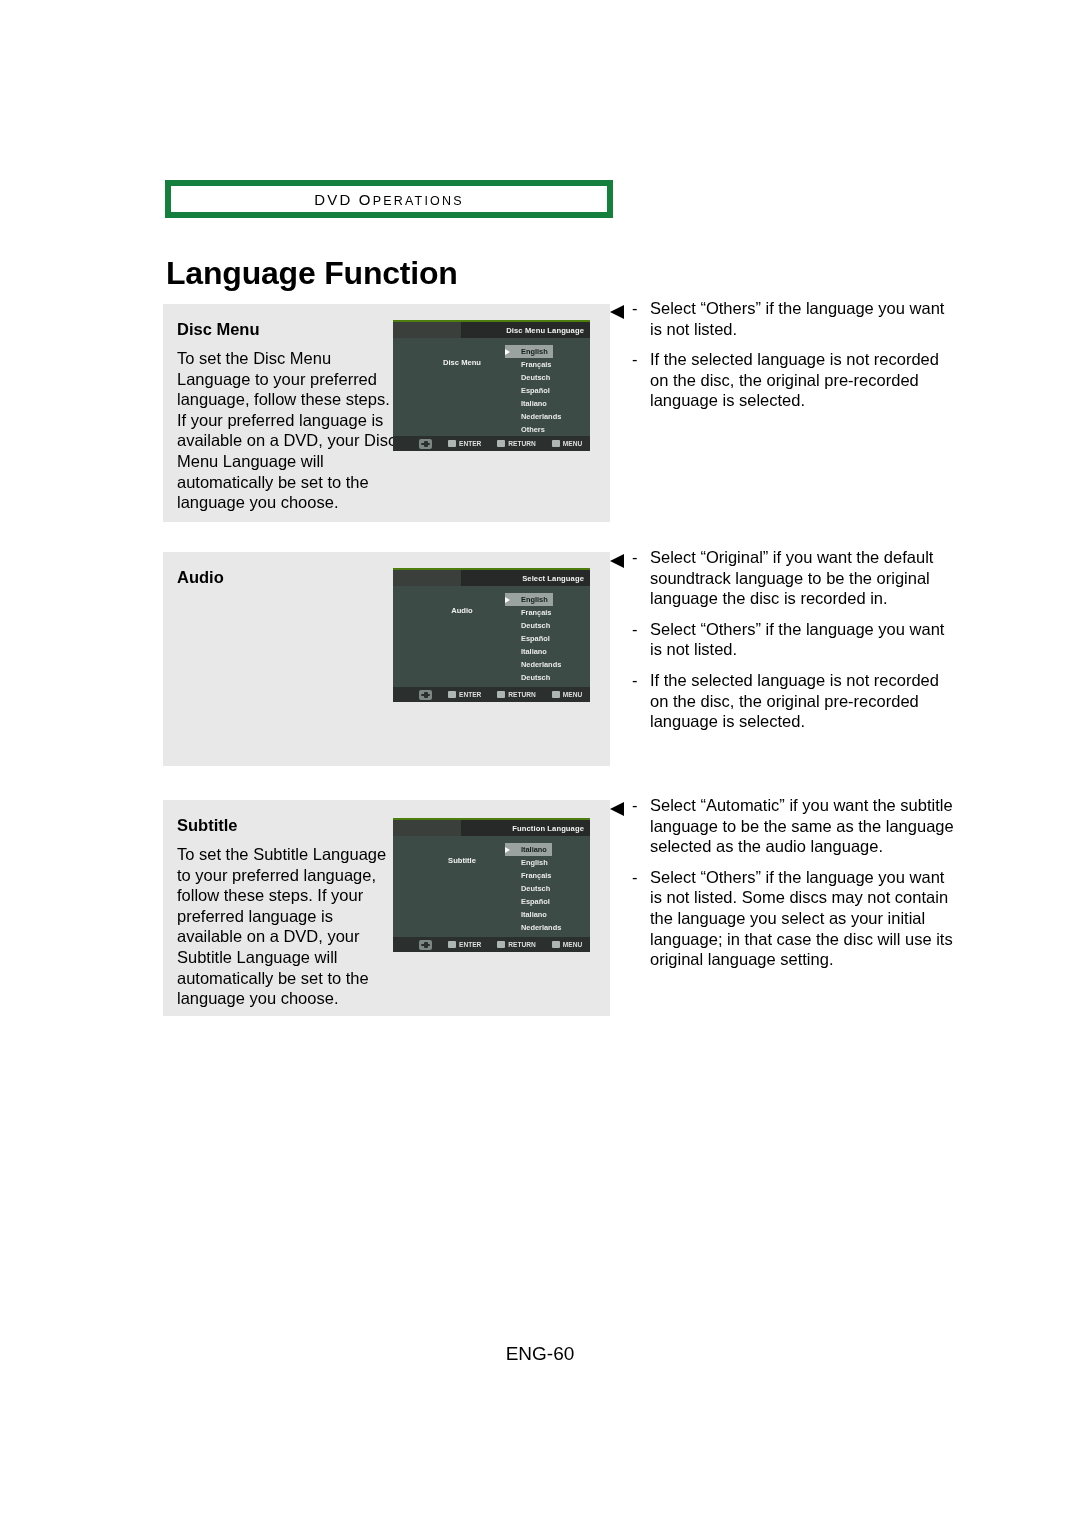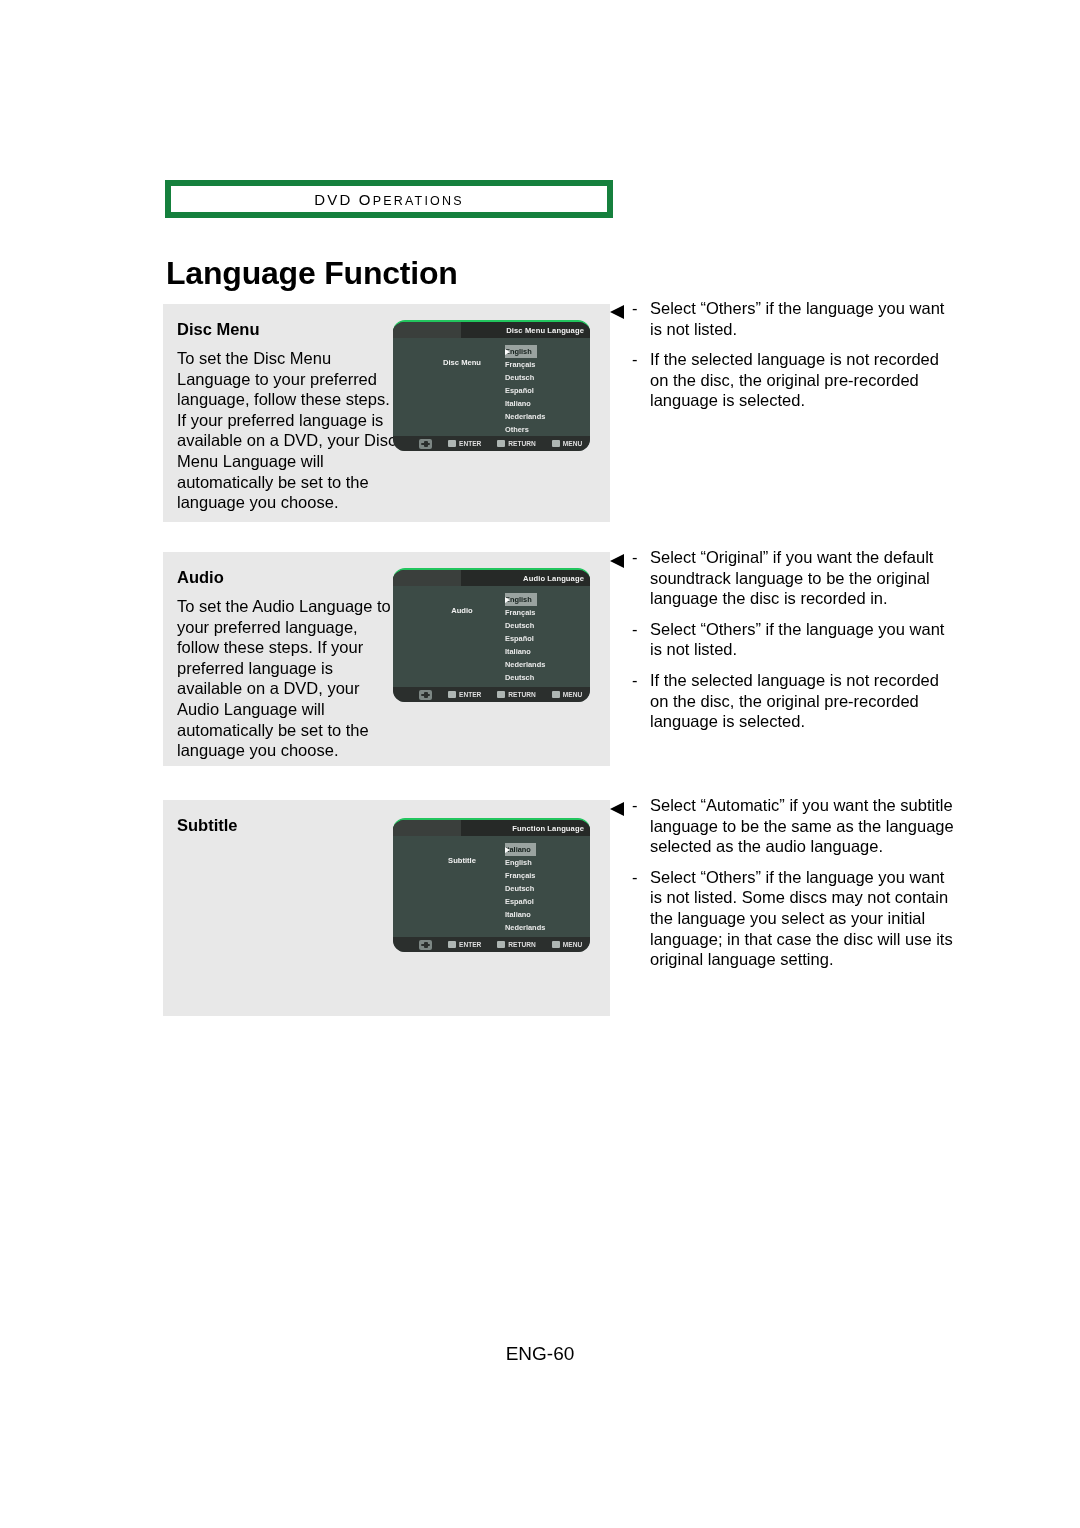--- a/index.html
+++ b/index.html
@@ -73,25 +73,24 @@
     width: 222px;
   }
 
   
   .osd {
     position: absolute;
     width: 197px;
     height: 131px;
     background: #3c4b46;
     box-sizing: border-box;
-    border-top: 2px solid #22c55e;
+    border-top: 2px solid #4d7c0f;
     font-size: 7.2px;
     color: #ffffff;
     overflow: hidden;
-    border-radius: 12px;
   }
   #osd-disc-menu { left: 393px; top: 320px; }
   #osd-audio     { left: 393px; top: 568px; height: 134px; }
   #osd-subtitle  { left: 393px; top: 818px; height: 134px; }
 
   .osd-topbar {
     position: relative;
     height: 16px;
     background: #2b2f2d;
     display: flex;
@@ -136,21 +135,21 @@
     position: absolute;
     left: 112px;
     top: 7px;
   }
   .osd-list .item {
     position: relative;
     font-size: 7.4px;
     font-weight: bold;
     line-height: 13px;
     height: 13px;
-    padding-left: 0;
+    padding-left: 16px;
     color: #eaeaea;
     white-space: nowrap;
   }
   .osd-list .item.selected {
     background: #9aa3a0;
     color: #15201c;
     display: inline-block;
     padding-right: 5px;
   }
   .osd-list .item.selected .caret {
@@ -316,28 +315,27 @@
     <span class="note-text">Select “Others” if the language you want is not listed.</span>
   </div>
   <div class="note-item">
     <span class="note-dash">-</span>
     <span class="note-text">If the selected language is not recorded on the disc, the original pre-recorded language is selected.</span>
   </div>
 </div>
 
 <div class="panel" id="panel-audio">
   <h3>Audio</h3>
-  <p>To set the Audio Language to your preferred language, follow these steps. If your preferred language is available on a DVD, your Audio Language will automatically be set to the language you choose.</p>
 </div>
 
 <div class="osd" id="osd-audio">
   <div class="osd-topbar">
     <div class="left-seg"></div>
     <div class="right-seg">
-      <span>Audio Language</span>
+      <span>Select Language</span>
     </div>
   </div>
   <div class="osd-body">
     <div class="osd-category">Audio</div>
     <div class="osd-list">
       <div class="item selected"><span class="caret"></span><span>English</span></div>
       <div class="item">Français</div>
       <div class="item">Deutsch</div>
       <div class="item">Español</div>
       <div class="item">Italiano</div>
@@ -374,20 +372,21 @@
     <span class="note-text">Select “Others” if the language you want is not listed.</span>
   </div>
   <div class="note-item">
     <span class="note-dash">-</span>
     <span class="note-text">If the selected language is not recorded on the disc, the original pre-recorded language is selected.</span>
   </div>
 </div>
 
 <div class="panel" id="panel-subtitle">
   <h3>Subtitle</h3>
+  <p>To set the Subtitle Language to your preferred language, follow these steps. If your preferred language is available on a DVD, your Subtitle Language will automatically be set to the language you choose.</p>
 </div>
 
 <div class="osd" id="osd-subtitle">
   <div class="osd-topbar">
     <div class="left-seg"></div>
     <div class="right-seg">
       <span>Function Language</span>
     </div>
   </div>
   <div class="osd-body">

